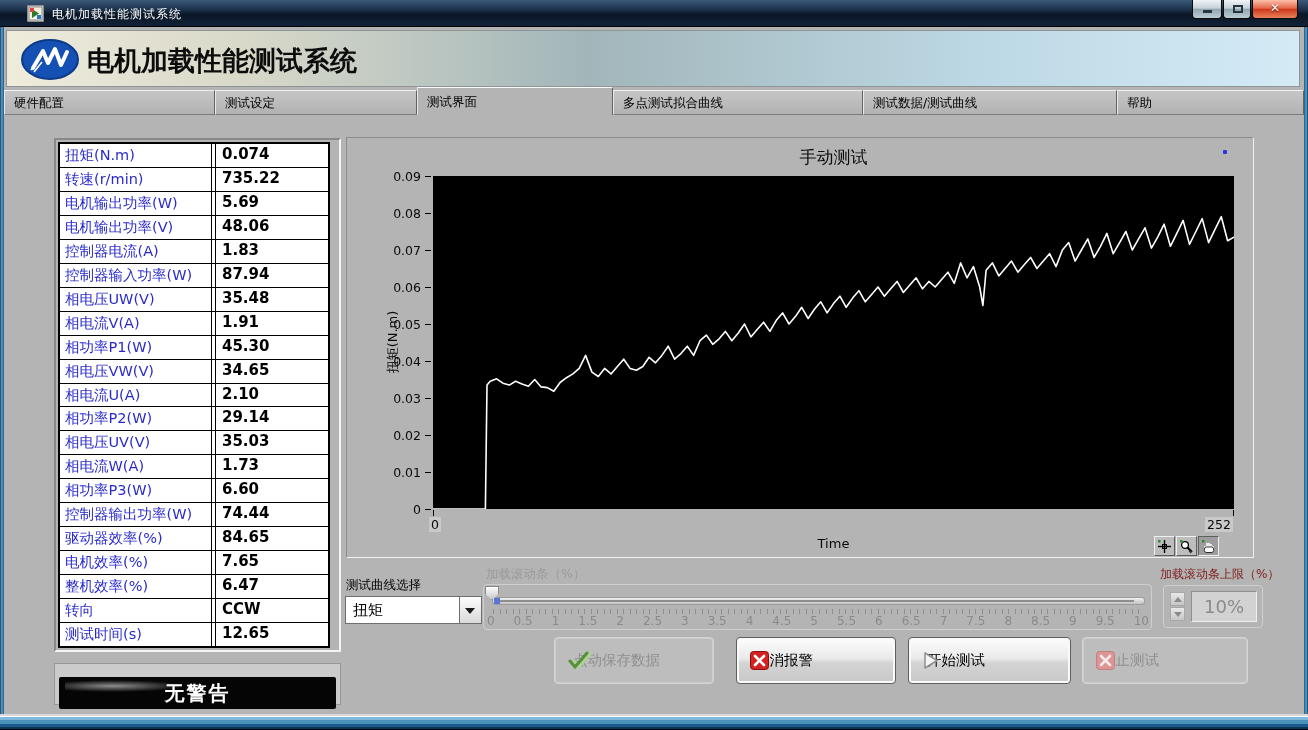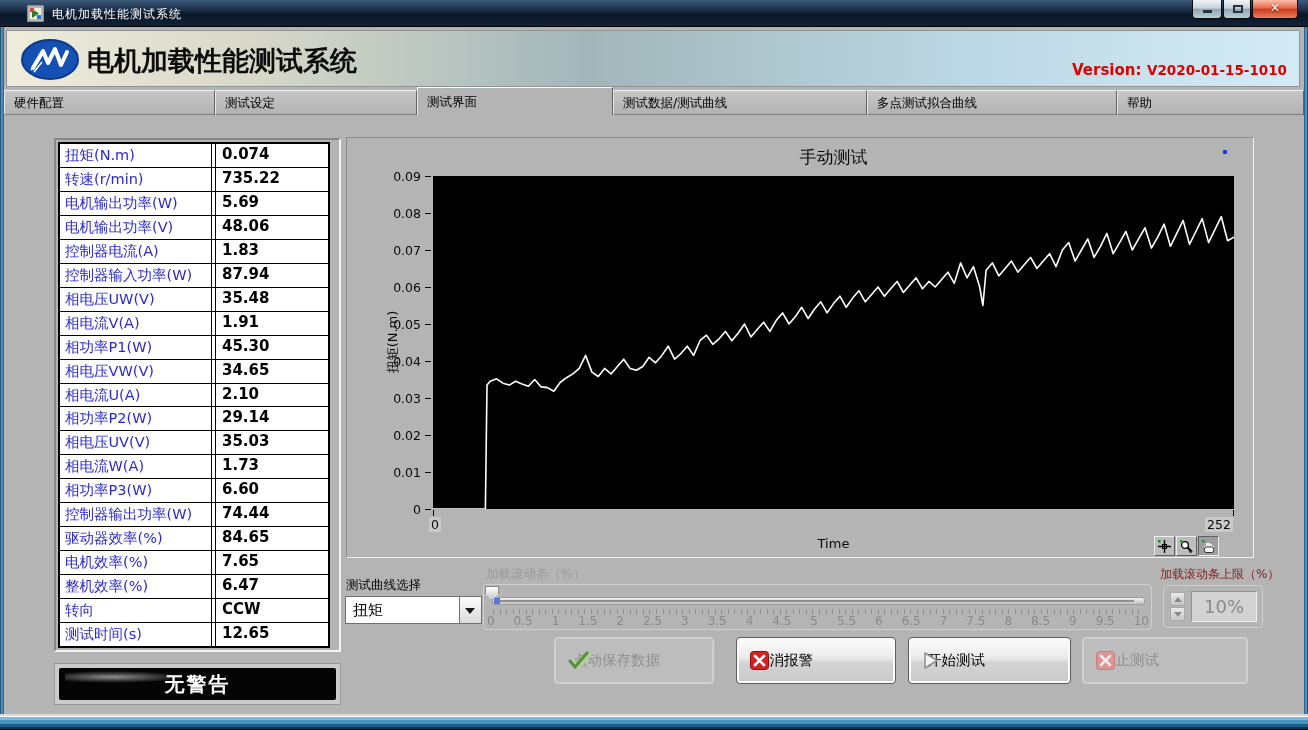--- a/index.html
+++ b/index.html
@@ -60,21 +60,21 @@
   .m-row { flex:1; display:flex; border-bottom:1px solid #000; background:#fff; }
   .m-row:last-child { border-bottom:none; }
   .m-label { width:152px; border-right:1px solid #000; color:#2a2acc; font-size:14.5px;
     padding:2px 0 0 5px; white-space:nowrap; overflow:hidden; }
   .m-gap { width:3px; }
   .m-value { flex:1; border-left:1px solid #000; color:#000; font-weight:bold; font-size:15px; padding:1px 0 0 6px; }
 
   
   .warning-frame { position:absolute; left:50px; top:636px; width:287px; height:42px;
     background:#cbcbcb; border:1px solid #979797; padding:4px; }
-  .warning-box { position:relative; width:100%; height:100%; background:#050505; border-radius:2px; overflow:hidden; }
+  .warning-box { position:relative; width:100%; height:100%; background:#050505; border-radius:2px; overflow:hidden;margin-top:9px; }
   .warning-box::before { content:""; position:absolute; left:6px; top:3px; width:120px; height:12px;
     background:radial-gradient(ellipse at 40% 50%,rgba(255,255,255,.55),rgba(255,255,255,0) 70%); }
   .warning-text { position:absolute; left:0; top:3px; width:100%; text-align:center;
     color:#fff; font-size:20px; font-weight:bold; letter-spacing:2px; }
 
   
   .chart-panel { position:absolute; left:342px; top:110px; width:908px; height:421px;
     border-top:1px solid #8c8c8c; border-left:1px solid #8c8c8c;
     border-bottom:1px solid #f0f0f0; border-right:1px solid #f0f0f0; background:#b4b4b4; }
   .chart-title { position:absolute; left:86px; top:8px; width:801px; text-align:center;
@@ -181,32 +181,28 @@
 
   <div class="content">
 
     <div class="header">
       <svg class="logo" viewBox="0 0 58 41">
         <ellipse cx="29" cy="20.5" rx="28" ry="19.5" fill="#1550b4" stroke="#0c3a86" stroke-width="2"></ellipse>
         <path d="M12 29 L22 12 L27 24 L34 10 L40 26 L46 13" fill="none" stroke="#fff" stroke-width="4" stroke-linecap="round" stroke-linejoin="round"></path>
         <path d="M10 31 L20 18 M13 33 L21 23" stroke="#fff" stroke-width="1.6"></path>
       </svg>
       <div class="header-title">电机加载性能测试系统</div>
-      <div class="version">
-        <span class="vlabel">Version:</span>
-        <span class="vvalue">V2020-01-15-1010</span>
-      </div>
     </div>
 
     <div class="tabbar">
       <div class="tab t0">硬件配置</div>
       <div class="tab t1">测试设定</div>
       <div class="tab t2 active">测试界面</div>
+      <div class="tab t4">多点测试拟合曲线</div>
       <div class="tab t3">测试数据/测试曲线</div>
-      <div class="tab t4">多点测试拟合曲线</div>
       <div class="tab t5">帮助</div>
     </div>
 
     <div class="table-frame">
       <div class="m-table" id="m-table">
           <div class="m-row">
             <div class="m-label">扭矩(N.m)</div>
     <div class="m-gap"></div>
     <div class="m-value">0.074</div>
           </div>

